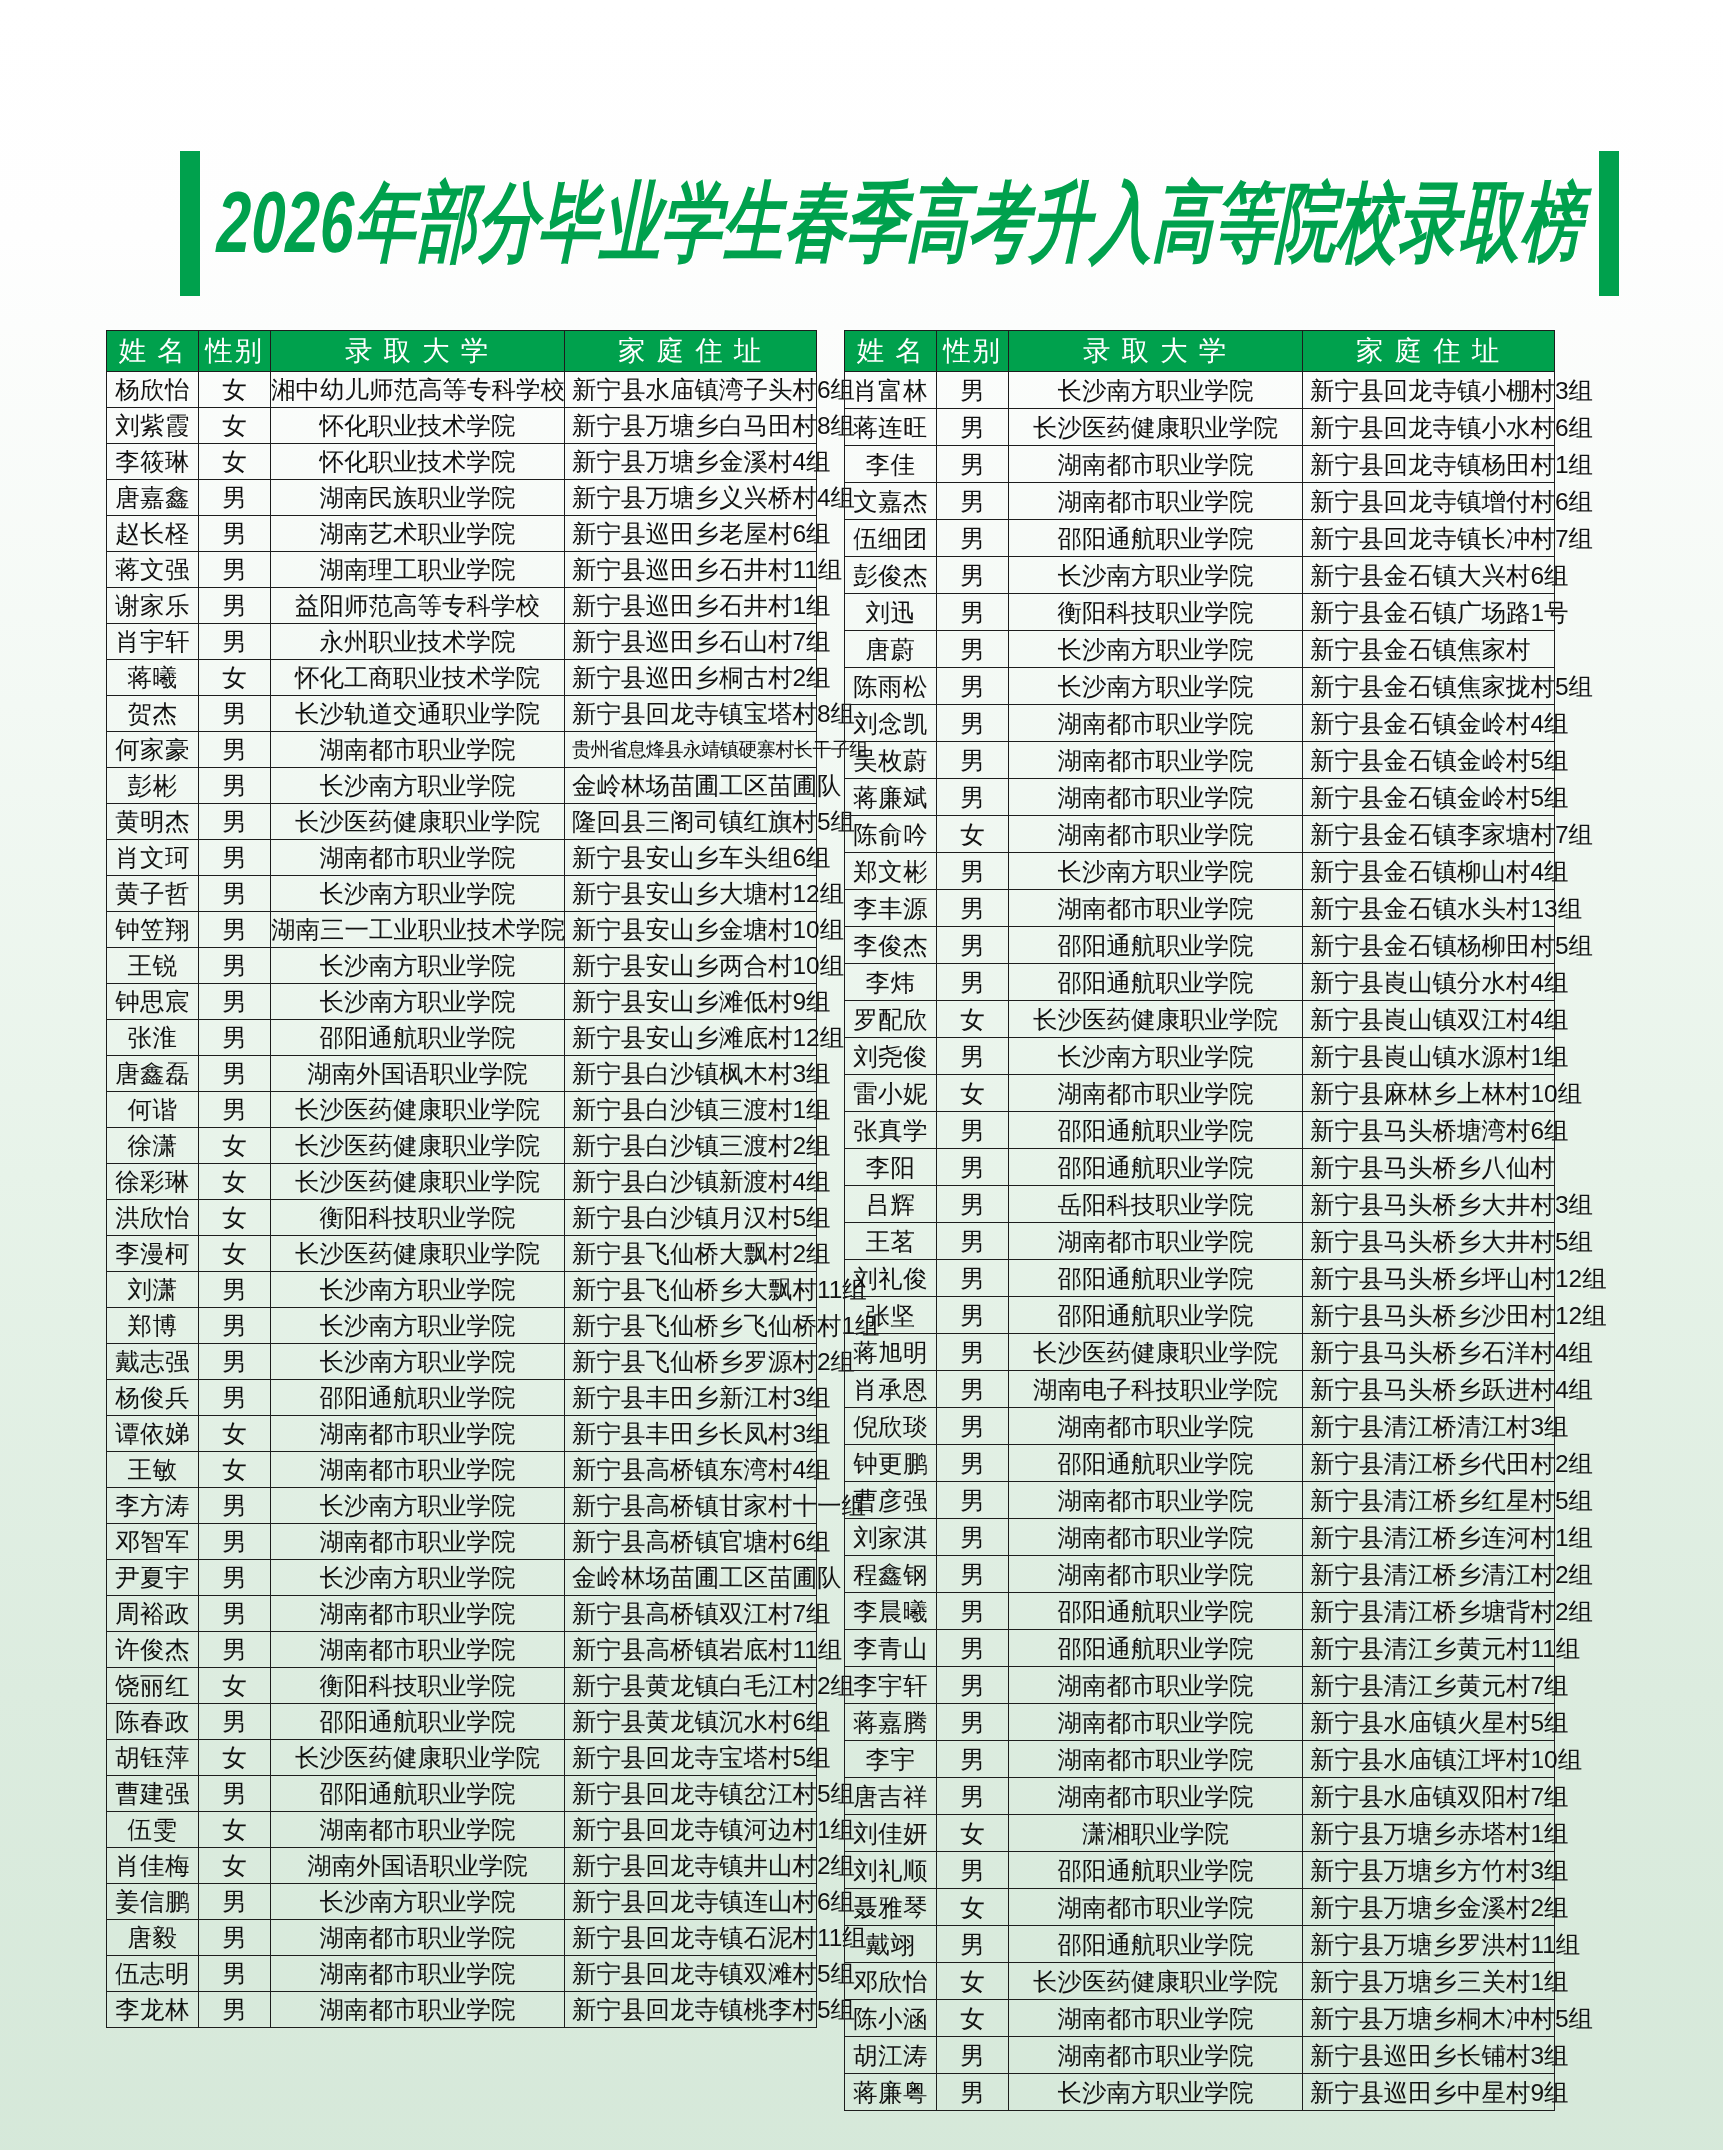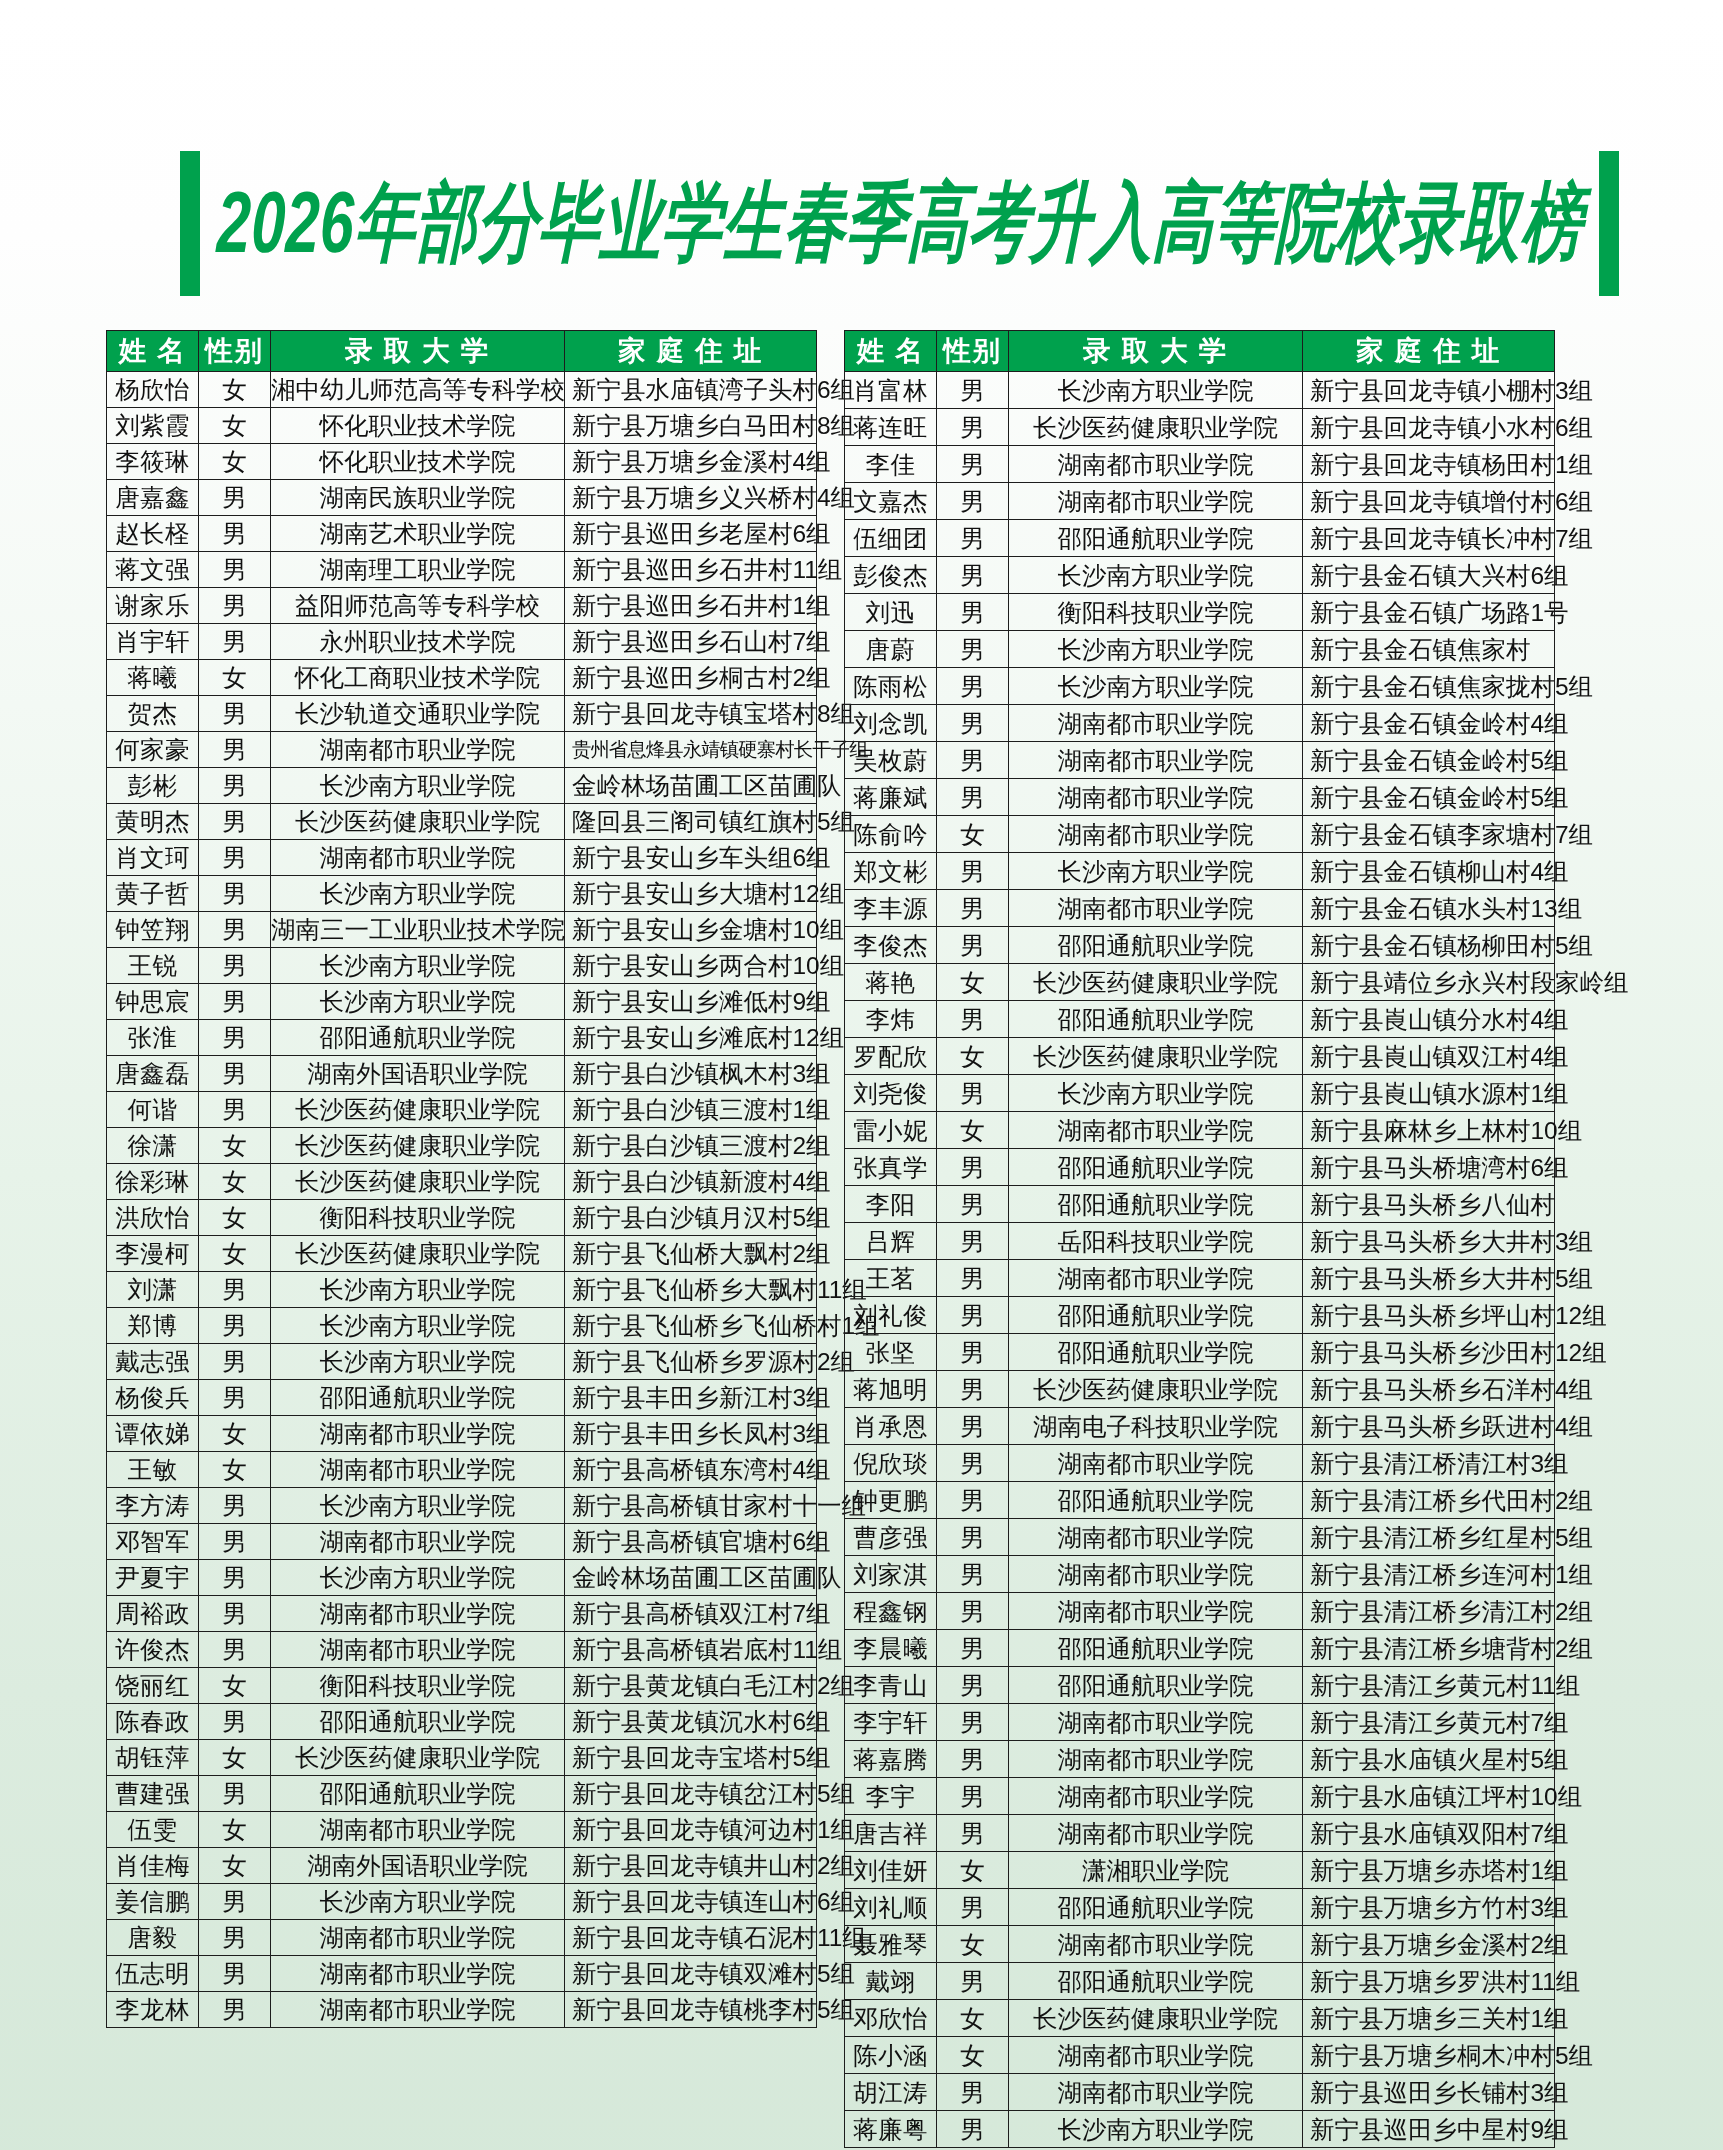--- a/index.html
+++ b/index.html
@@ -45,21 +45,21 @@
     border-collapse:collapse;
     table-layout:fixed;
     width:710px;
     flex:0 0 auto;
   }
   col.c1{width:92px;} col.c2{width:72px;} col.c3{width:294px;} col.c4{width:252px;}
   th{
     background:var(--green);
     color:#ffffff;
     font-size:27.5px;
-    font-weight:bold;
+    font-weight:normal;
     height:40px;
     border:1.3px solid var(--border);
     letter-spacing:1.7px;
     text-align:center;
     padding:0;
   }
   td{
     border:1.3px solid var(--border);
     font-size:24.5px;
     padding:0;
@@ -552,26 +552,20 @@
     <td class="c-addr">新宁县金石镇水头村13组</td>
   </tr>
 
   <tr>
     <td class="c-name">李俊杰</td>
     <td class="c-gender">男</td>
     <td class="c-univ">邵阳通航职业学院</td>
     <td class="c-addr">新宁县金石镇杨柳田村5组</td>
   </tr>
 
-  <tr>
-    <td class="c-name">蒋艳</td>
-    <td class="c-gender">女</td>
-    <td class="c-univ">长沙医药健康职业学院</td>
-    <td class="c-addr">新宁县靖位乡永兴村段家岭组</td>
-  </tr>
 
   <tr>
     <td class="c-name">李炜</td>
     <td class="c-gender">男</td>
     <td class="c-univ">邵阳通航职业学院</td>
     <td class="c-addr">新宁县崀山镇分水村4组</td>
   </tr>
 
   <tr>
     <td class="c-name">罗配欣</td>

